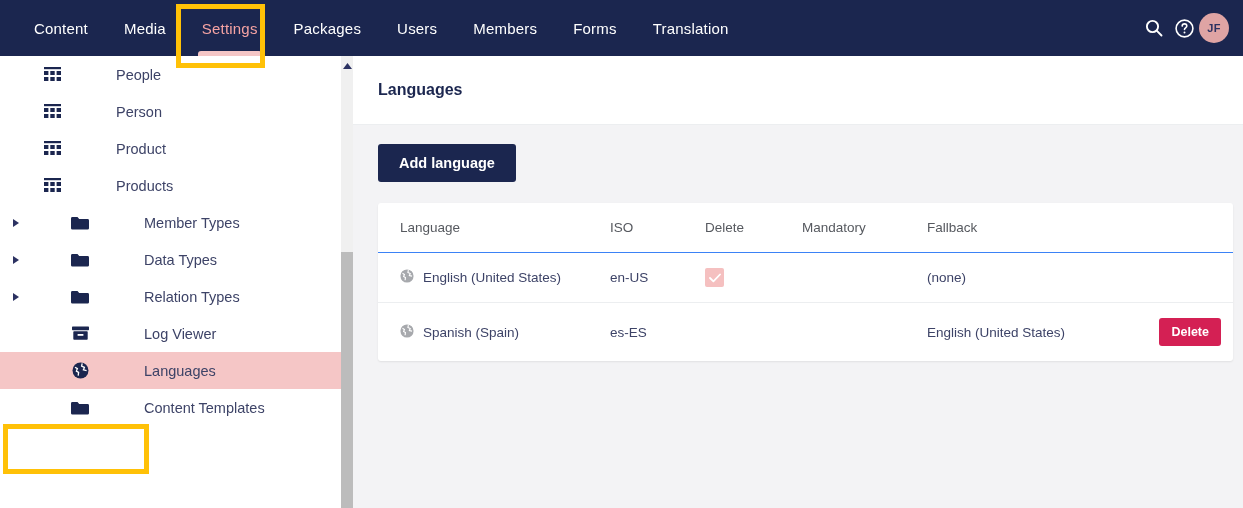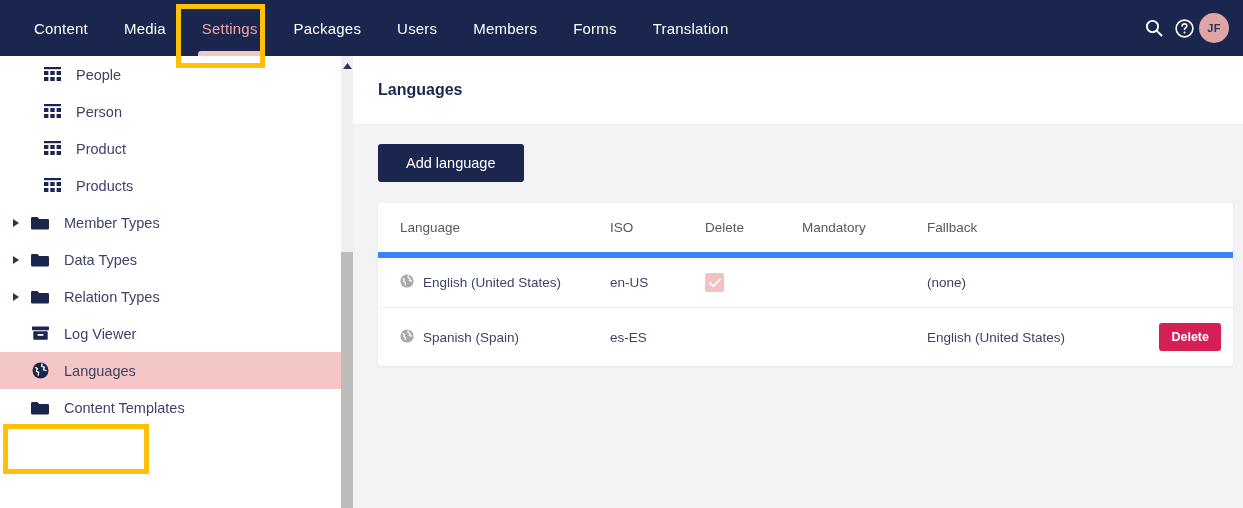--- a/index.html
+++ b/index.html
@@ -95,20 +95,21 @@
     background: #ffffff;
     overflow: hidden;
   }
   .tree-item {
     position: relative;
     height: 37px;
     display: flex;
     align-items: center;
     cursor: pointer;
     padding-left: 8px;
+    gap: 40px;
   }
   .tree-item.highlighted { background: #f5c6c6; }
   .caret {
     width: 16px;
     flex: 0 0 16px;
     display: flex;
     align-items: center;
     justify-content: center;
     color: #2c3262;
     font-size: 8px;
@@ -175,44 +176,44 @@
     font-weight: bold;
     color: #1b264f;
   }
   .main-body { padding: 19px 10px 0 25px; }
 
   .btn-add {
     display: inline-block;
     background: #1b264f;
     color: #ffffff;
     font-size: 14.5px;
-    font-weight: normal;
+    font-weight: bold;
     border: none;
     border-radius: 3px;
-    padding: 11px 28px;
+    padding: 11px 21px;
     cursor: pointer;
     font-family: "Liberation Sans", sans-serif;
   }
 
   .table-card {
     margin-top: 21px;
     width: 855px;
     background: #ffffff;
     border-radius: 3px;
     box-shadow: 0 1px 2px rgba(0,0,0,.08);
     overflow: hidden;
   }
   table { width: 100%; border-collapse: collapse; }
   thead th {
     text-align: left;
     font-size: 13.5px;
     font-weight: normal;
     color: #56595f;
     padding: 17px 0 17px 0;
-    border-bottom: 6px solid #3b82f6;
+    border-bottom: 1px solid #3b82f6;
   }
   tbody td {
     font-size: 13.5px;
     color: #3d4367;
     padding: 15px 0;
     border-bottom: 1px solid #eceef0;
     vertical-align: middle;
   }
   tbody tr:last-child td { border-bottom: none; }
 

